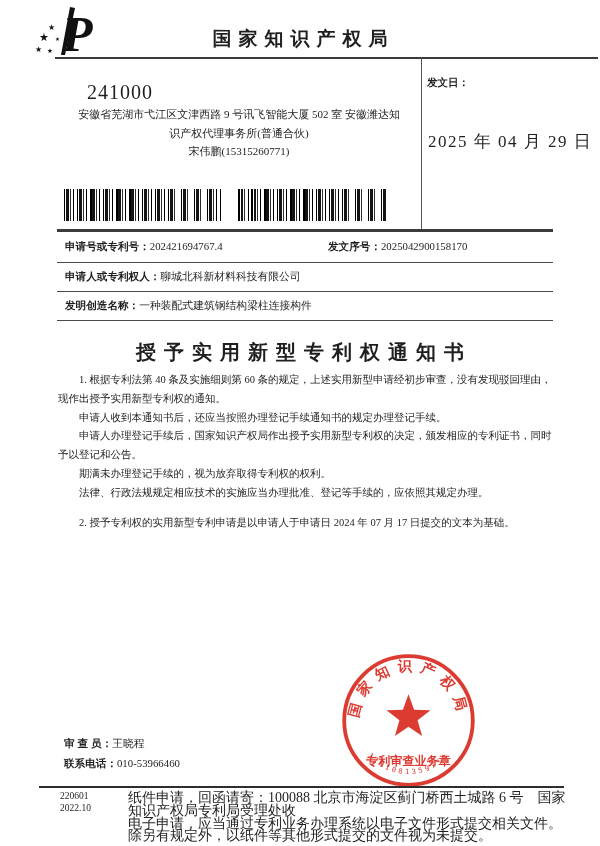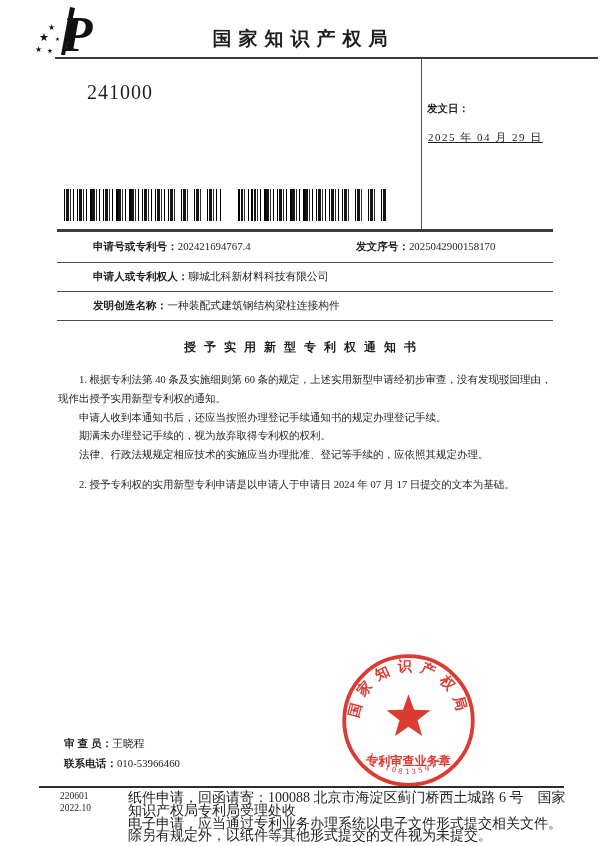--- a/index.html
+++ b/index.html
@@ -18,43 +18,43 @@
   .header-title { position:absolute; left:0; right:0; top:26px; text-align:center;
     font-size:19px; font-weight:600; letter-spacing:7px; text-indent:7px; }
   .rule { position:absolute; background:#3a3a3a; }
   .header-rule { left:55px; top:57px; width:543px; height:1.5px; }
   .v-divider { left:421px; top:57px; width:1px; height:173px; background:#555; }
 
   
   .postcode { position:absolute; left:87px; top:81px; font-size:20px; letter-spacing:1px; }
   .address { position:absolute; left:58px; top:105px; width:362px; text-align:center;
     font-size:11px; line-height:18.5px; }
-  .date-label { position:absolute; left:427px; top:76px; font-size:10.5px;margin-top:26px; }
-  .date-value { position:absolute; left:428px; top:130px; font-size:11px; letter-spacing:1.5px;text-decoration:underline; }
+  .date-label { position:absolute; left:427px; top:76px; font-size:10.5px; }
+  .date-value { position:absolute; left:428px; top:130px; font-size:17px; letter-spacing:1.5px; }
 
   .barcode { position:absolute; top:189px; height:32px;
     background:repeating-linear-gradient(90deg,
       #000 0,#000 1.5px,#fff 1.5px,#fff 2.5px,
       #151515 2.5px,#151515 5px,#fff 5px,#fff 6px,
       #2e2e2e 6px,#2e2e2e 7px,#fff 7px,#fff 9.5px,
       #000 9.5px,#000 10.5px,#fff 10.5px,#fff 13px); }
   .barcode.b1 { left:64px; width:158px; }
   .barcode.b2 { left:238px; width:149px; }
 
   
   .thick-bar { left:57px; top:229px; width:496px; height:2.6px; background:#3b3b3b; }
   .tline { height:1.3px; left:57px; width:496px; background:#4a4a4a; }
-  .info-row { position:absolute; left:65px; font-size:10.8px; white-space:nowrap;margin-left:28px; }
+  .info-row { position:absolute; left:65px; font-size:10.8px; white-space:nowrap; }
   .info-row .lbl { font-family:"Liberation Sans","DejaVu Sans",sans-serif; font-weight:bold; font-size:10.6px; }
   .info-row .val { font-size:10.8px; }
   .serial-cell { position:absolute; left:263px; top:0; }
 
   
   .notice-title { position:absolute; left:0; right:0; top:339px; text-align:center;
-    font-size:12px; font-weight:bold; letter-spacing:8px; text-indent:8px; }
+    font-size:20px; font-weight:bold; letter-spacing:8px; text-indent:8px; }
   .body-text { position:absolute; left:58px; top:371px; width:496px;
     font-size:10.5px; line-height:18.8px; }
   .body-text p { margin:0; text-indent:2em; }
   .body-text p.gap { margin-top:11px; }
 
   
   .sign-row { position:absolute; font-size:10.8px; white-space:nowrap; }
   .sign-row .lbl { font-family:"Liberation Sans","DejaVu Sans",sans-serif; font-weight:bold; font-size:10.6px;margin-top:24px; }
 
   .seal-svg { position:absolute; left:340px; top:652px; opacity:0.9; }
@@ -79,20 +79,25 @@
     <text x="1" y="48" font-size="8" fill="#111">★</text>
     <text x="13" y="49" font-size="6.5" fill="#111">★</text>
     <text x="21" y="37" font-size="5.5" fill="#111">★</text>
   </svg>
 
   <div class="header-title">国家知识产权局</div>
   <div class="rule header-rule"></div>
   <div class="abs v-divider"></div>
 
   <div class="postcode">241000</div>
+  <div class="address">
+    <div>安徽省芜湖市弋江区文津西路 9 号讯飞智能大厦 502 室 安徽潍达知</div>
+    <div>识产权代理事务所(普通合伙)</div>
+    <div>宋伟鹏(15315260771)</div>
+  </div>
 
   <div class="date-label hei">发文日：</div>
   <div class="date-value">2025 年 04 月 29 日</div>
 
   <div class="barcode b1"></div>
   <div class="barcode b2"></div>
 
   <div class="rule thick-bar"></div>
 
   <div class="info-row" style="top:240px">
@@ -111,20 +116,21 @@
   <div class="info-row" style="top:299px">
     <span class="lbl">发明创造名称：</span><span class="val">一种装配式建筑钢结构梁柱连接构件</span>
   </div>
   <div class="rule tline" style="top:320px"></div>
 
   <div class="notice-title">授予实用新型专利权通知书</div>
 
   <div class="body-text">
     <p>1. 根据专利法第 40 条及实施细则第 60 条的规定，上述实用新型申请经初步审查，没有发现驳回理由，现作出授予实用新型专利权的通知。</p>
     <p>申请人收到本通知书后，还应当按照办理登记手续通知书的规定办理登记手续。</p>
+    <p>申请人办理登记手续后，国家知识产权局作出授予实用新型专利权的决定，颁发相应的专利证书，同时予以登记和公告。</p>
     <p>期满未办理登记手续的，视为放弃取得专利权的权利。</p>
     <p>法律、行政法规规定相应技术的实施应当办理批准、登记等手续的，应依照其规定办理。</p>
     <p class="gap">2. 授予专利权的实用新型专利申请是以申请人于申请日 2024 年 07 月 17 日提交的文本为基础。</p>
   </div>
 
   <div class="sign-row" style="left:64px; top:737px">
     <span class="lbl">审 查 员：</span><span>王晓程</span>
   </div>
   <div class="sign-row" style="left:64px; top:757px">
     <span class="lbl">联系电话：</span><span>010-53966460</span>

